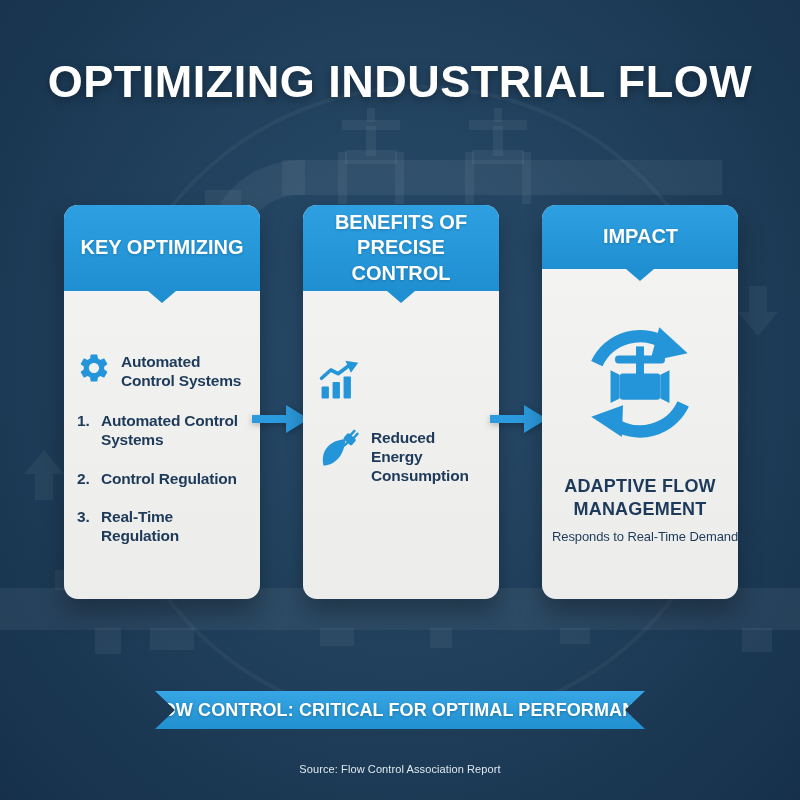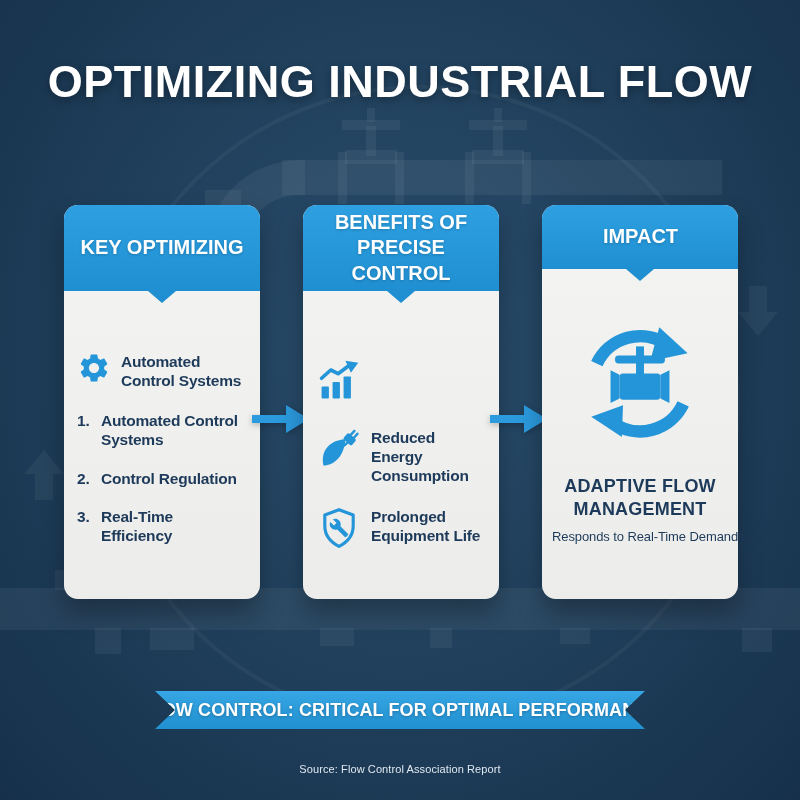--- a/index.html
+++ b/index.html
@@ -126,21 +126,21 @@
       <div class="num-row">
         <span class="num">1.</span>
         <span class="num-text">Automated Control Systems</span>
       </div>
       <div class="num-row">
         <span class="num">2.</span>
         <span class="num-text">Control Regulation</span>
       </div>
       <div class="num-row">
         <span class="num">3.</span>
-        <span class="num-text">Real-Time Efficiency</span>
+        <span class="num-text">Real-Time Regulation</span>
       </div>
     </div>
   </div>
 
   <svg class="flow-arrow flow-arrow-1" viewBox="0 0 58 30">
     <polygon fill="currentColor" points="0,11 34,11 34,1 57,15 34,29 34,19 0,19"></polygon>
   </svg>
 
   <div class="card card-2">
     <div class="card-header">BENEFITS OF PRECISE CONTROL</div>
@@ -162,31 +162,20 @@
             <path d="M7 42 C4 28 11 15 31 13 C30 31 19 42 7 42 Z"></path>
             <path d="M27 22 q 5 -3 8 -7" fill="none" stroke="currentColor" stroke-width="2.6" stroke-linecap="round"></path>
             <g transform="rotate(42 36 13)">
               <rect x="30" y="9" width="12" height="9" rx="2"></rect>
               <rect x="32.4" y="2" width="2.6" height="8" rx="1.2"></rect>
               <rect x="37" y="2" width="2.6" height="8" rx="1.2"></rect>
             </g>
           </svg>
         </span>
         <span class="feature-text">Reduced Energy Consumption</span>
-      </div>
-      <div class="feature-row">
-        <span class="feature-icon">
-          <svg width="44" height="44" viewBox="0 0 48 48" fill="currentColor">
-            <path d="M24 4 L39.5 9.8 V21.5 C39.5 32.5 32.8 39.6 24 44 C15.2 39.6 8.5 32.5 8.5 21.5 V9.8 Z" fill="none" stroke="currentColor" stroke-width="3.4" stroke-linejoin="round"></path>
-            <g transform="translate(13,13) scale(0.92)">
-              <path d="M22.7 19l-9.1-9.1c.9-2.3.4-5-1.5-6.9-2-2-5-2.4-7.4-1.3L9 6 6 9 1.6 4.7C.4 7.1.9 10.1 2.9 12.1c1.9 1.9 4.6 2.4 6.9 1.5l9.1 9.1c.4.4 1 .4 1.4 0l2.3-2.3c.5-.4.5-1.1.1-1.4z"></path>
-            </g>
-          </svg>
-        </span>
-        <span class="feature-text">Prolonged Equipment Life</span>
       </div>
     </div>
   </div>
 
   <svg class="flow-arrow flow-arrow-2" viewBox="0 0 58 30">
     <polygon fill="currentColor" points="0,11 34,11 34,1 57,15 34,29 34,19 0,19"></polygon>
   </svg>
 
   <div class="card card-3">
     <div class="card-header">IMPACT</div>

